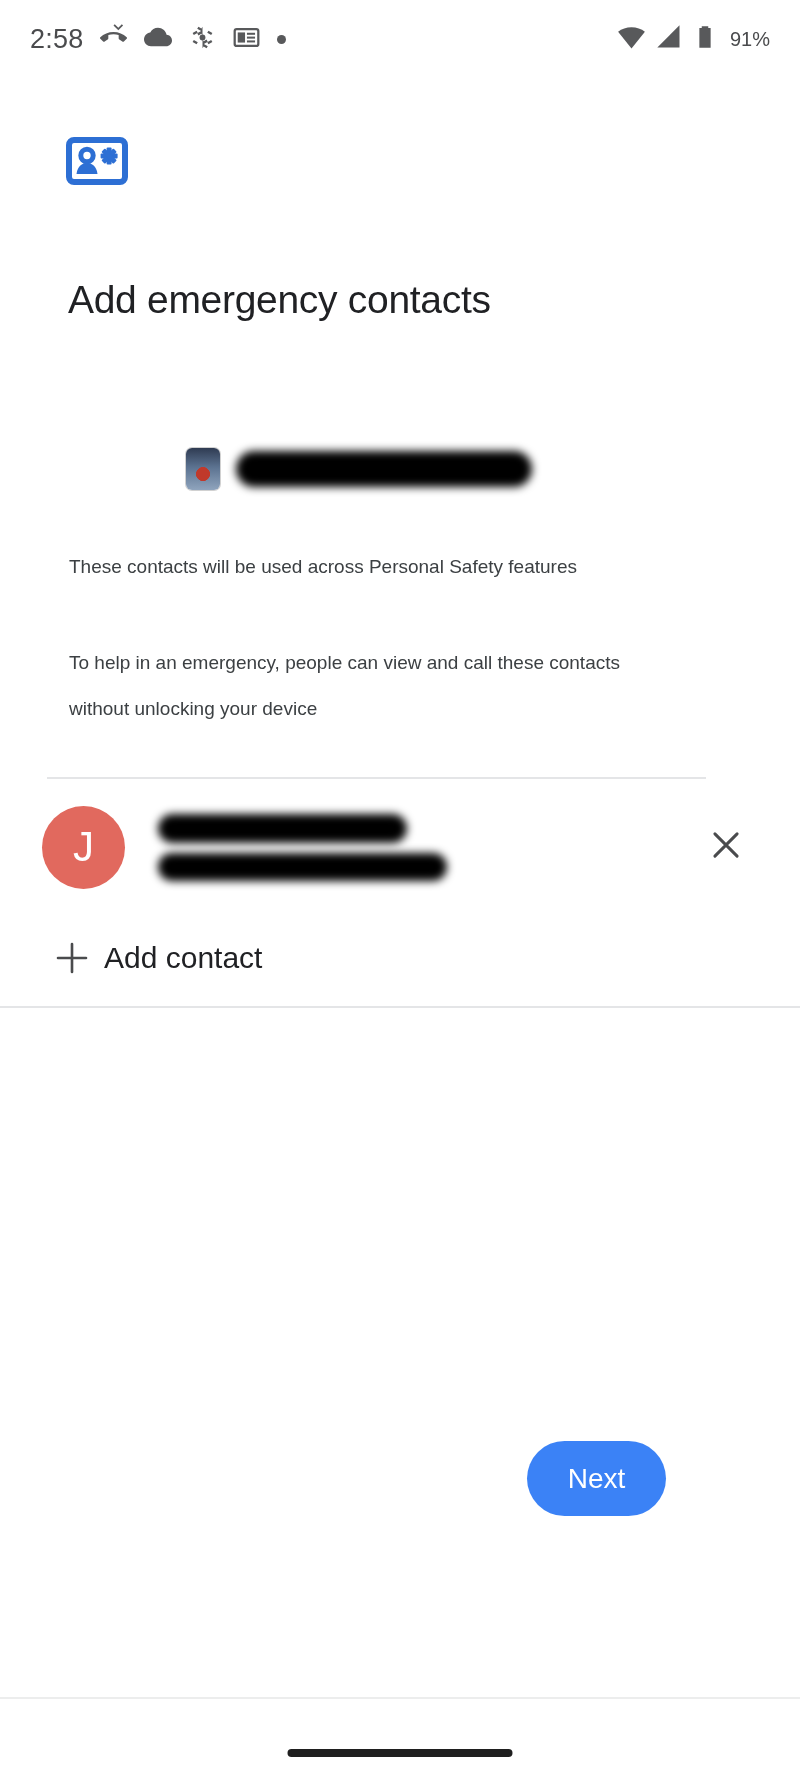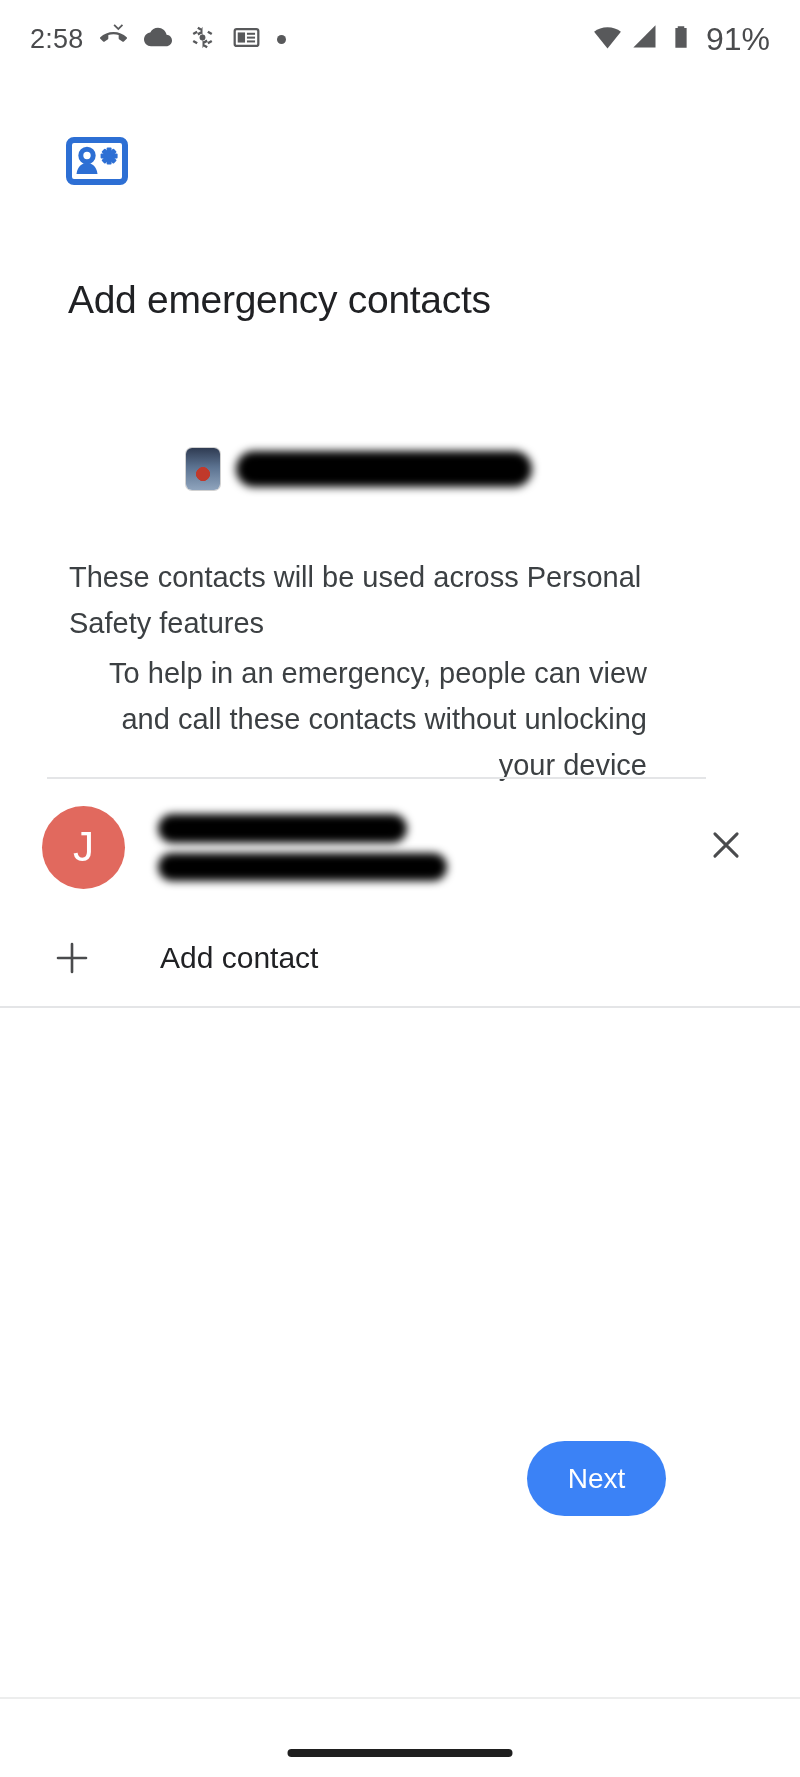--- a/index.html
+++ b/index.html
@@ -40,21 +40,21 @@
     letter-spacing: 0.2px;
     color: #4a4b4d;
     font-family: "Liberation Sans", sans-serif;
   }
   .status-right {
     display: flex;
     align-items: center;
     gap: 9px;
   }
   .battery-pct {
-    font-size: 32px;
+    font-size: 20px;
     color: #4a4b4d;
     margin-left: 3px;
   }
   .sb-icon { display: block; }
   .dot-icon {
     width: 9px;
     height: 9px;
     border-radius: 50%;
     background: #58595b;
   }
@@ -119,26 +119,26 @@
   .redact-account {
     width: 296px;
     height: 36px;
   }
 
   
   .body-text {
     position: absolute;
     left: 69px;
     width: 578px;
-    font-size: 29px;
+    font-size: 19px;
     line-height: 46px;
     color: #3c4043;
   }
   .para-1 { top: 525px; }
-  .para-2 { top: 621px; text-align: right; }
+  .para-2 { top: 621px; }
 
   
   .divider {
     position: absolute;
     left: 47px;
     width: 659px;
     height: 2px;
     background: #e4e5e7;
   }
   .divider-top { top: 777px; }
@@ -208,21 +208,20 @@
   }
   .plus-icon-wrap {
     margin-left: 40px;
     width: 64px;
     height: 64px;
     display: flex;
     align-items: center;
     justify-content: center;
   }
   .add-contact-label {
-    margin-left: 56px;
     font-size: 30px;
     color: #202124;
   }
 
   
   .next-button {
     position: absolute;
     left: 527px;
     top: 1441px;
     width: 139px;

